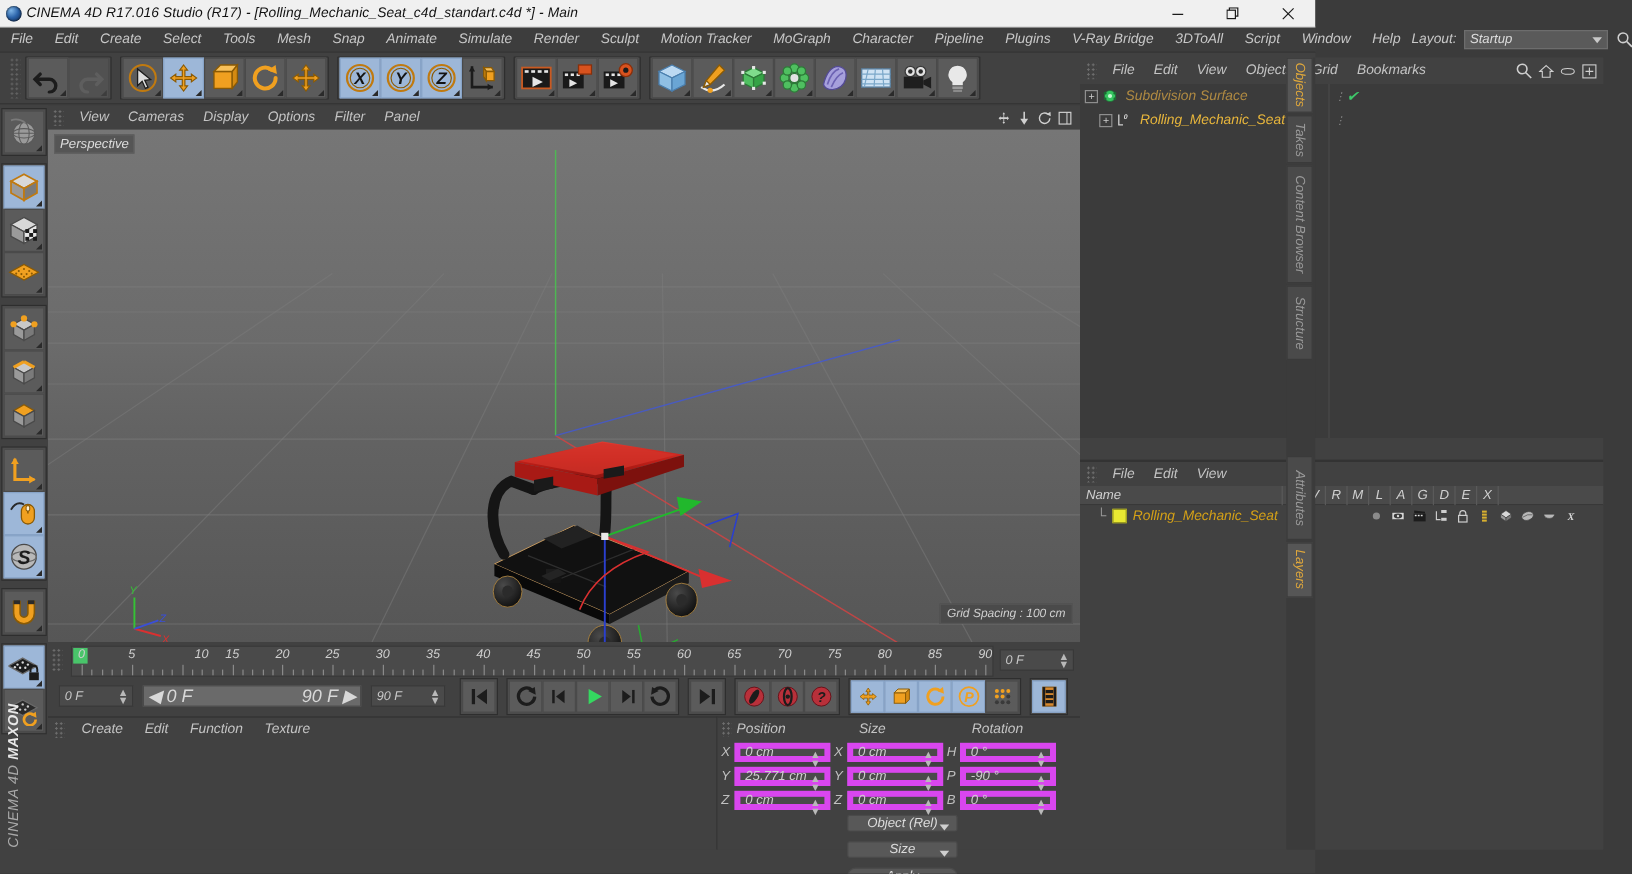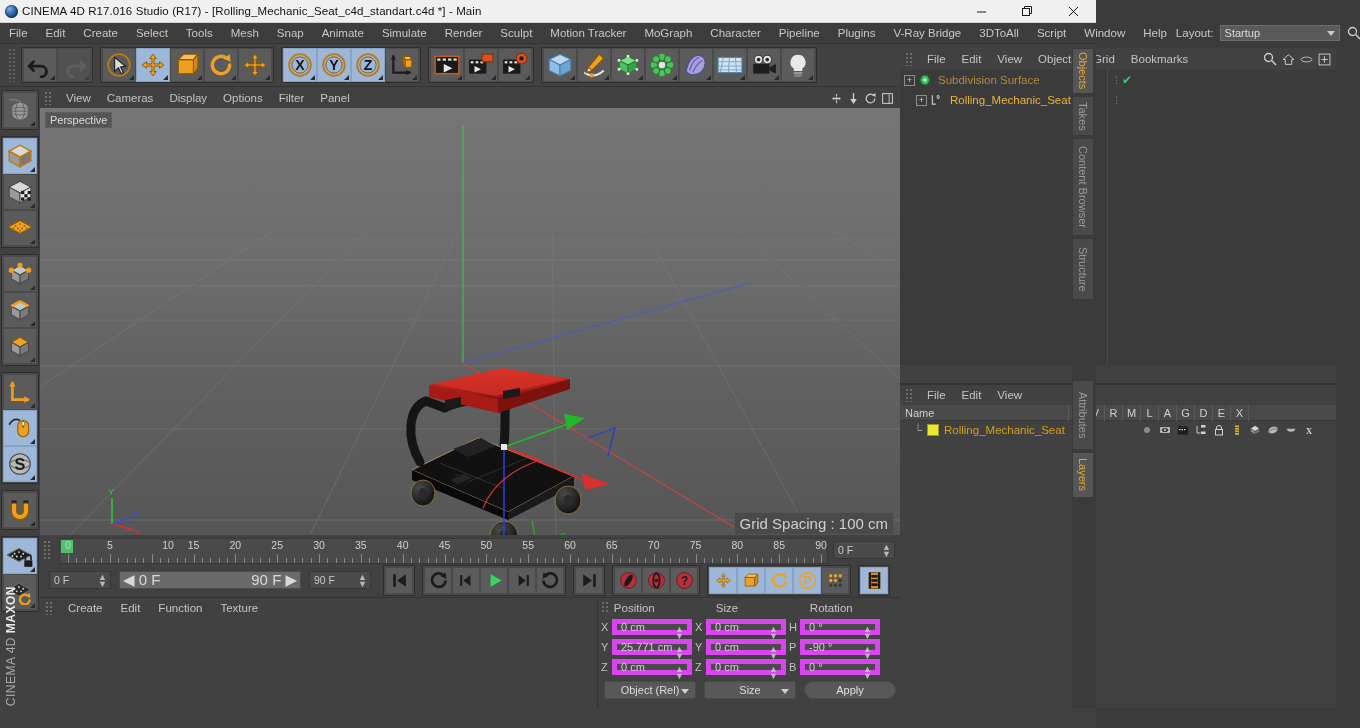--- a/index.html
+++ b/index.html
@@ -3,21 +3,21 @@
 <meta charset="utf-8">
 <style>
   * { box-sizing: border-box; margin:0; padding:0; }
   html,body{ background:#3b3b3b; }
   body{
     width:1360px; height:728px; overflow:hidden;
     font-family:"Liberation Sans", sans-serif;
     font-size:11px; color:#b4b4b4;
     -webkit-font-smoothing:antialiased;
   }
-  .app{ position:relative; width:1096px; height:728px; background:#414141; }
+  .app{ position:relative; width:1096px; height:728px; background:#414141;font-style:italic; }
 
   
   .titlebar{
     height:23px; background:#f0f0f0; display:flex; align-items:center;
     border-bottom:1px solid #d0d0d0;
   }
   .title-logo{ width:22px; height:23px; display:flex; align-items:center; justify-content:center; }
   .title-logo .orb{
     width:13px;height:13px;border-radius:50%;
     background:radial-gradient(circle at 32% 28%, #7fb6e8 0%, #2a62a8 48%, #10264a 100%);
@@ -87,22 +87,22 @@
     background-image:radial-gradient(#6e6e6e 38%,transparent 40%); background-size:4px 4px;}
   .vp-menu .mi{ padding:0 8px; line-height:20px; font-size:11.5px; color:#c4c4c4;}
   .vp-icons{ margin-left:auto; display:flex; align-items:center; gap:4px; padding-right:6px; }
   .vp-canvas{ position:relative; width:860px; height:427px; overflow:hidden;
     background:linear-gradient(#6e6e6e 0%, #656565 30%, #5f5f5f 55%, #585858 100%); }
   .persp-label{
     position:absolute; left:5px; top:4px; background:#555; color:#dcdcdc;
     font-size:11px; padding:1px 4px; z-index:6; border:1px solid #5f5f5f;
   }
   .grid-label{
-    position:absolute; right:6px; bottom:0; background:#4a4a4a; color:#cfcfcf;
-    font-size:15px; padding:2px 5px; z-index:6; border:1px solid #565656;
+    position:absolute; right:6px; bottom:15px; background:#4a4a4a; color:#cfcfcf;
+    font-size:10px; padding:2px 5px; z-index:6; border:1px solid #565656;
   }
   .axis-gizmo{ position:absolute; left:58px; bottom:-7px; width:60px;height:60px; z-index:6;}
 
   
   .timeline{ position:absolute; left:40px; top:535px; width:860px; height:62px; background:#414141;}
   .tl-row1{ display:flex; align-items:center; height:30px; }
   .tl-ruler{ position:relative; flex:1; height:26px; margin:1px 0 0 4px; background:#4a4a4a;
     border:1px solid #383838; overflow:hidden;}
   .tl-green{ position:absolute; left:1px; top:1px; width:12px; height:13px; background:#49c46a; }
   .tl-tick{ position:absolute; bottom:0; width:1px; background:#8a8a8a; }
@@ -132,21 +132,21 @@
   
   .coords{ position:absolute; left:598px; top:597px; width:302px; height:111px; background:#414141;
     border-top:1px solid #333;}
   .co-head{ display:flex; height:19px; align-items:center; font-size:11.5px; color:#c4c4c4; }
   .co-head .g{ width:9px;height:13px;margin:0 4px 0 3px;
     background-image:radial-gradient(#6e6e6e 38%,transparent 40%);background-size:4px 4px;}
   .co-row{ display:flex; align-items:center; height:20px; padding-left:3px; }
   .co-lab{ width:11px; font-size:11px; color:#c0c0c0; text-align:left;}
   .co-in{ width:80px;height:16px;background:#4a4a4a;border:5px solid #d946ef;color:#cfcfcf;
     font-size:11px;display:flex;align-items:center;padding:0 4px;position:relative;margin-right:3px;}
-  .co-btns{ display:flex; align-items:center; height:22px; padding-left:6px; gap:8px; margin-top:2px;}
+  .co-btns{ display:flex; align-items:center; height:22px; padding-left:6px; gap:8px; margin-top:2px;flex-direction:column;}
   .co-drop{ width:92px;height:18px;background:#585858;border:1px solid #4a4a4a;border-radius:2px;
     display:flex;align-items:center;justify-content:center;color:#dcdcdc;font-size:11px;position:relative;}
   .co-drop .arr{ position:absolute;right:6px;top:7px;width:0;height:0;
     border-left:4px solid transparent;border-right:4px solid transparent;border-top:5px solid #cfcfcf;}
   .co-apply{ width:92px;height:18px;background:#585858;border:1px solid #4a4a4a;border-radius:9px;
     display:flex;align-items:center;justify-content:center;color:#e0e0e0;font-size:11px;}
 
   
   .rightcol{ position:absolute; left:900px; top:48px; width:436px; bottom:20px; background:#414141; }
   .pm-menu{ height:22px; display:flex; align-items:center; background:#414141;}

